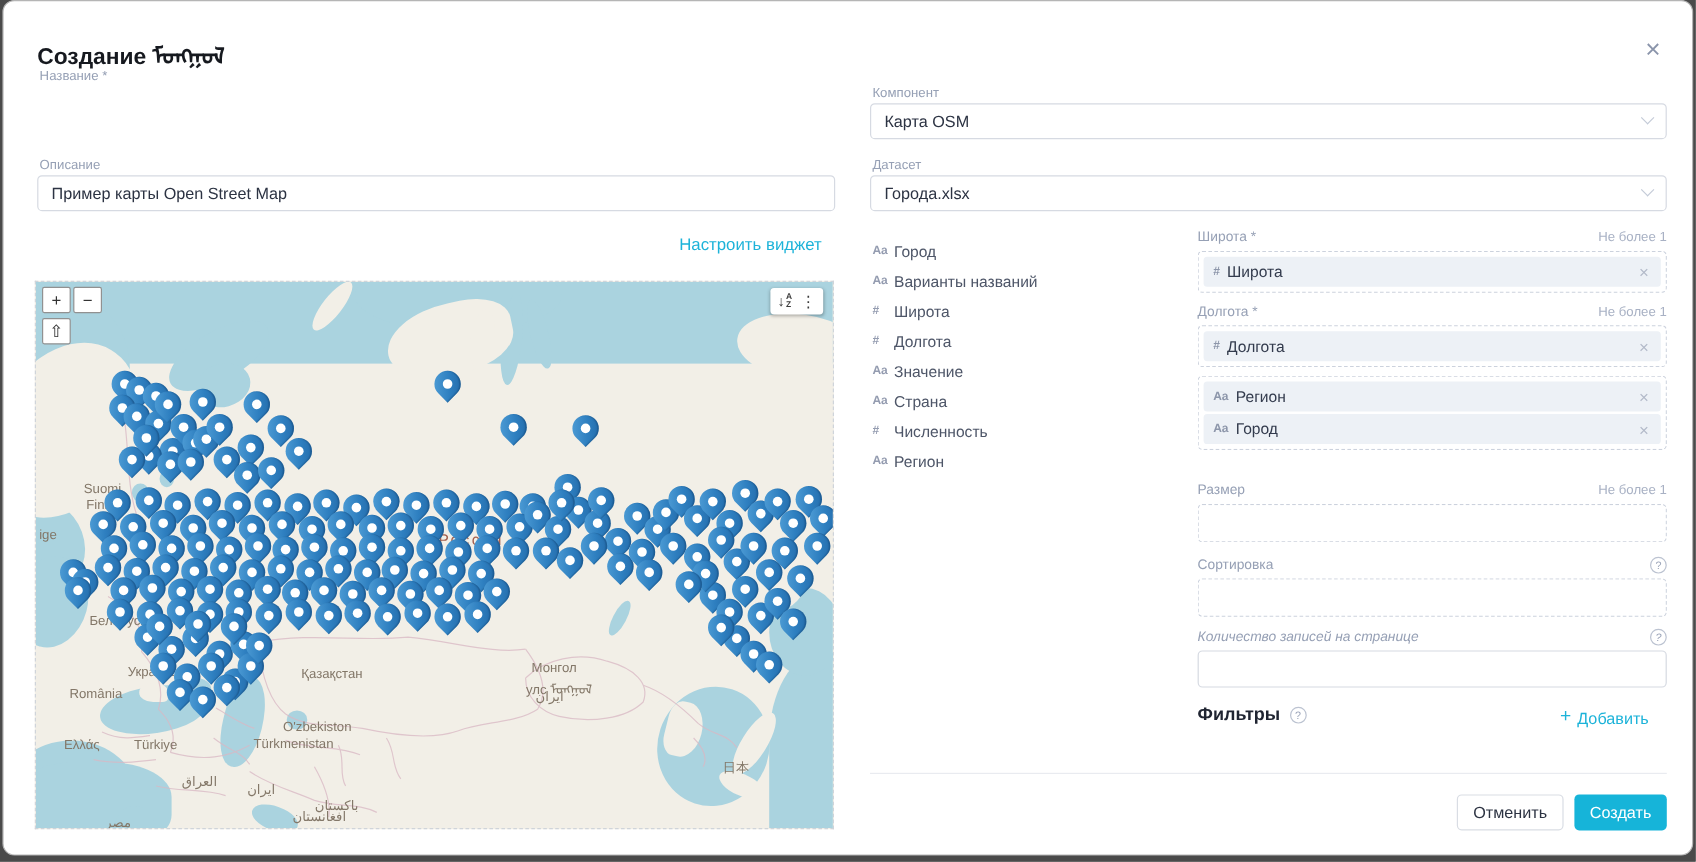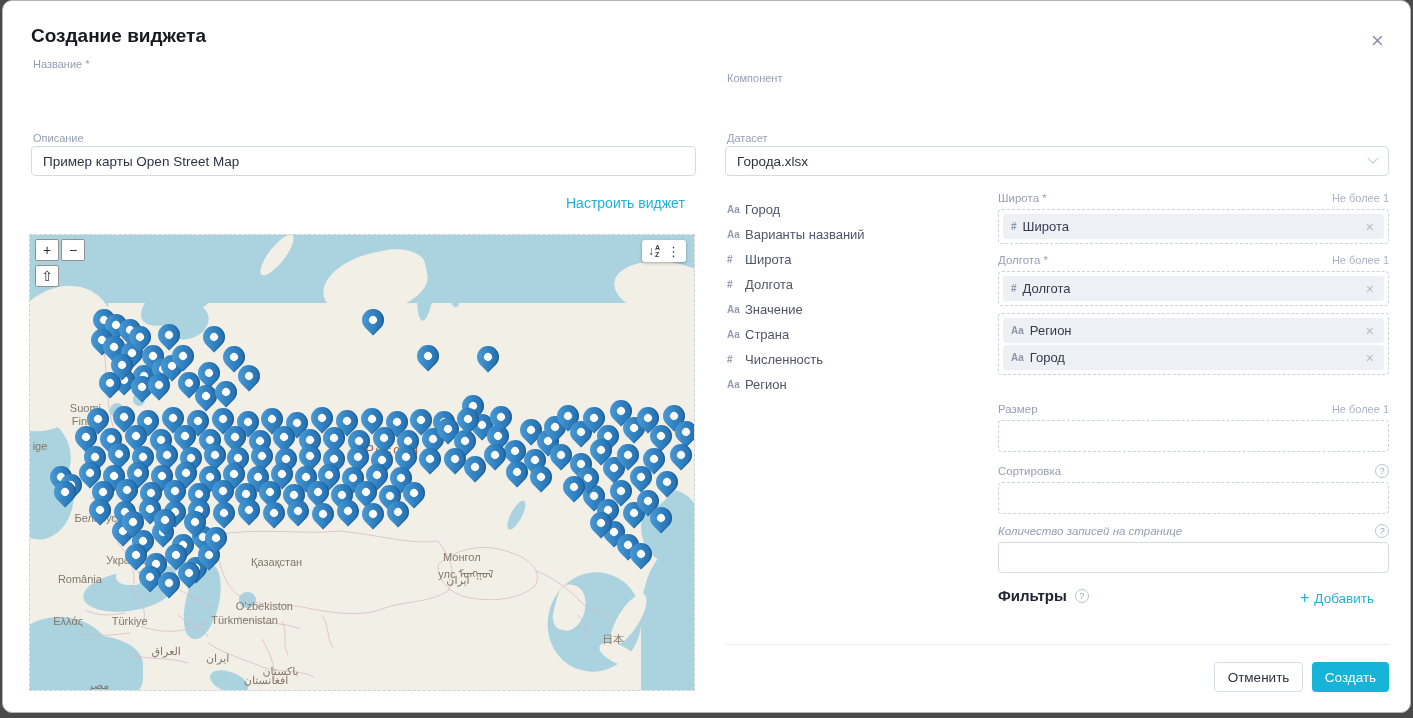--- a/index.html
+++ b/index.html
@@ -63,21 +63,21 @@
   .divider { left:722px; top:643px; width:664px; height:1px; background:#e9ebf0; }
   .btn { position:absolute; top:661px; height:30px; border-radius:4px; font-size:13.5px; display:flex; align-items:center; justify-content:center; cursor:pointer; font-family:"Liberation Sans",sans-serif; }
   .btn-cancel { left:1211px; width:89px; background:#fff; border:1px solid #d9dde4; color:#2c3342; }
   .btn-create { left:1309px; width:77px; background:#16b4d9; border:none; color:#fff; }
 </style>
 </head>
 <body>
 
 <div class="modal">
 
-  <div class="abs title">Создание виджета</div>
+  <div class="abs title">Создание ᠮᠣᠩᠭᠣᠯ</div>
   <div class="abs close-x">×</div>
 
   <div class="abs flabel" style="left:30px;top:57px;">Название *</div>
   <div class="abs flabel" style="left:30px;top:131px;">Описание</div>
   <input class="abs tinput" style="left: 28px; top: 145px; width: 665px; height: 30px;" value="Пример карты Open Street Map">
   <div class="abs link" style="left:563px;top:194px;text-align:center;">Настроить виджет</div>
 
   <div class="abs map">
 
     <div class="water" style="left:0;top:0;width:100%;height:15%;"></div>
@@ -351,20 +351,24 @@
           <span class="az">
             <span>A</span>
             <span>Z</span>
           </span>
         </span>
       <span class="dots">⋮</span>
     </div>
   </div>
 
   <div class="abs flabel" style="left:724px;top:71px;">Компонент</div>
+  <div class="abs selbox" style="left:722px;top:85px;width:664px;height:30px;">
+    <span>Карта OSM</span>
+      <span class="chev"></span>
+  </div>
   <div class="abs flabel" style="left:724px;top:131px;">Датасет</div>
   <div class="abs selbox" style="left:722px;top:145px;width:664px;height:30px;">
     <span>Города.xlsx</span>
       <span class="chev"></span>
   </div>
 
   <div id="fields-list">
       <div class="frow" style="top: 196px;">
         <span class="ficon">Aa</span>
         <span class="fname">Город</span>

